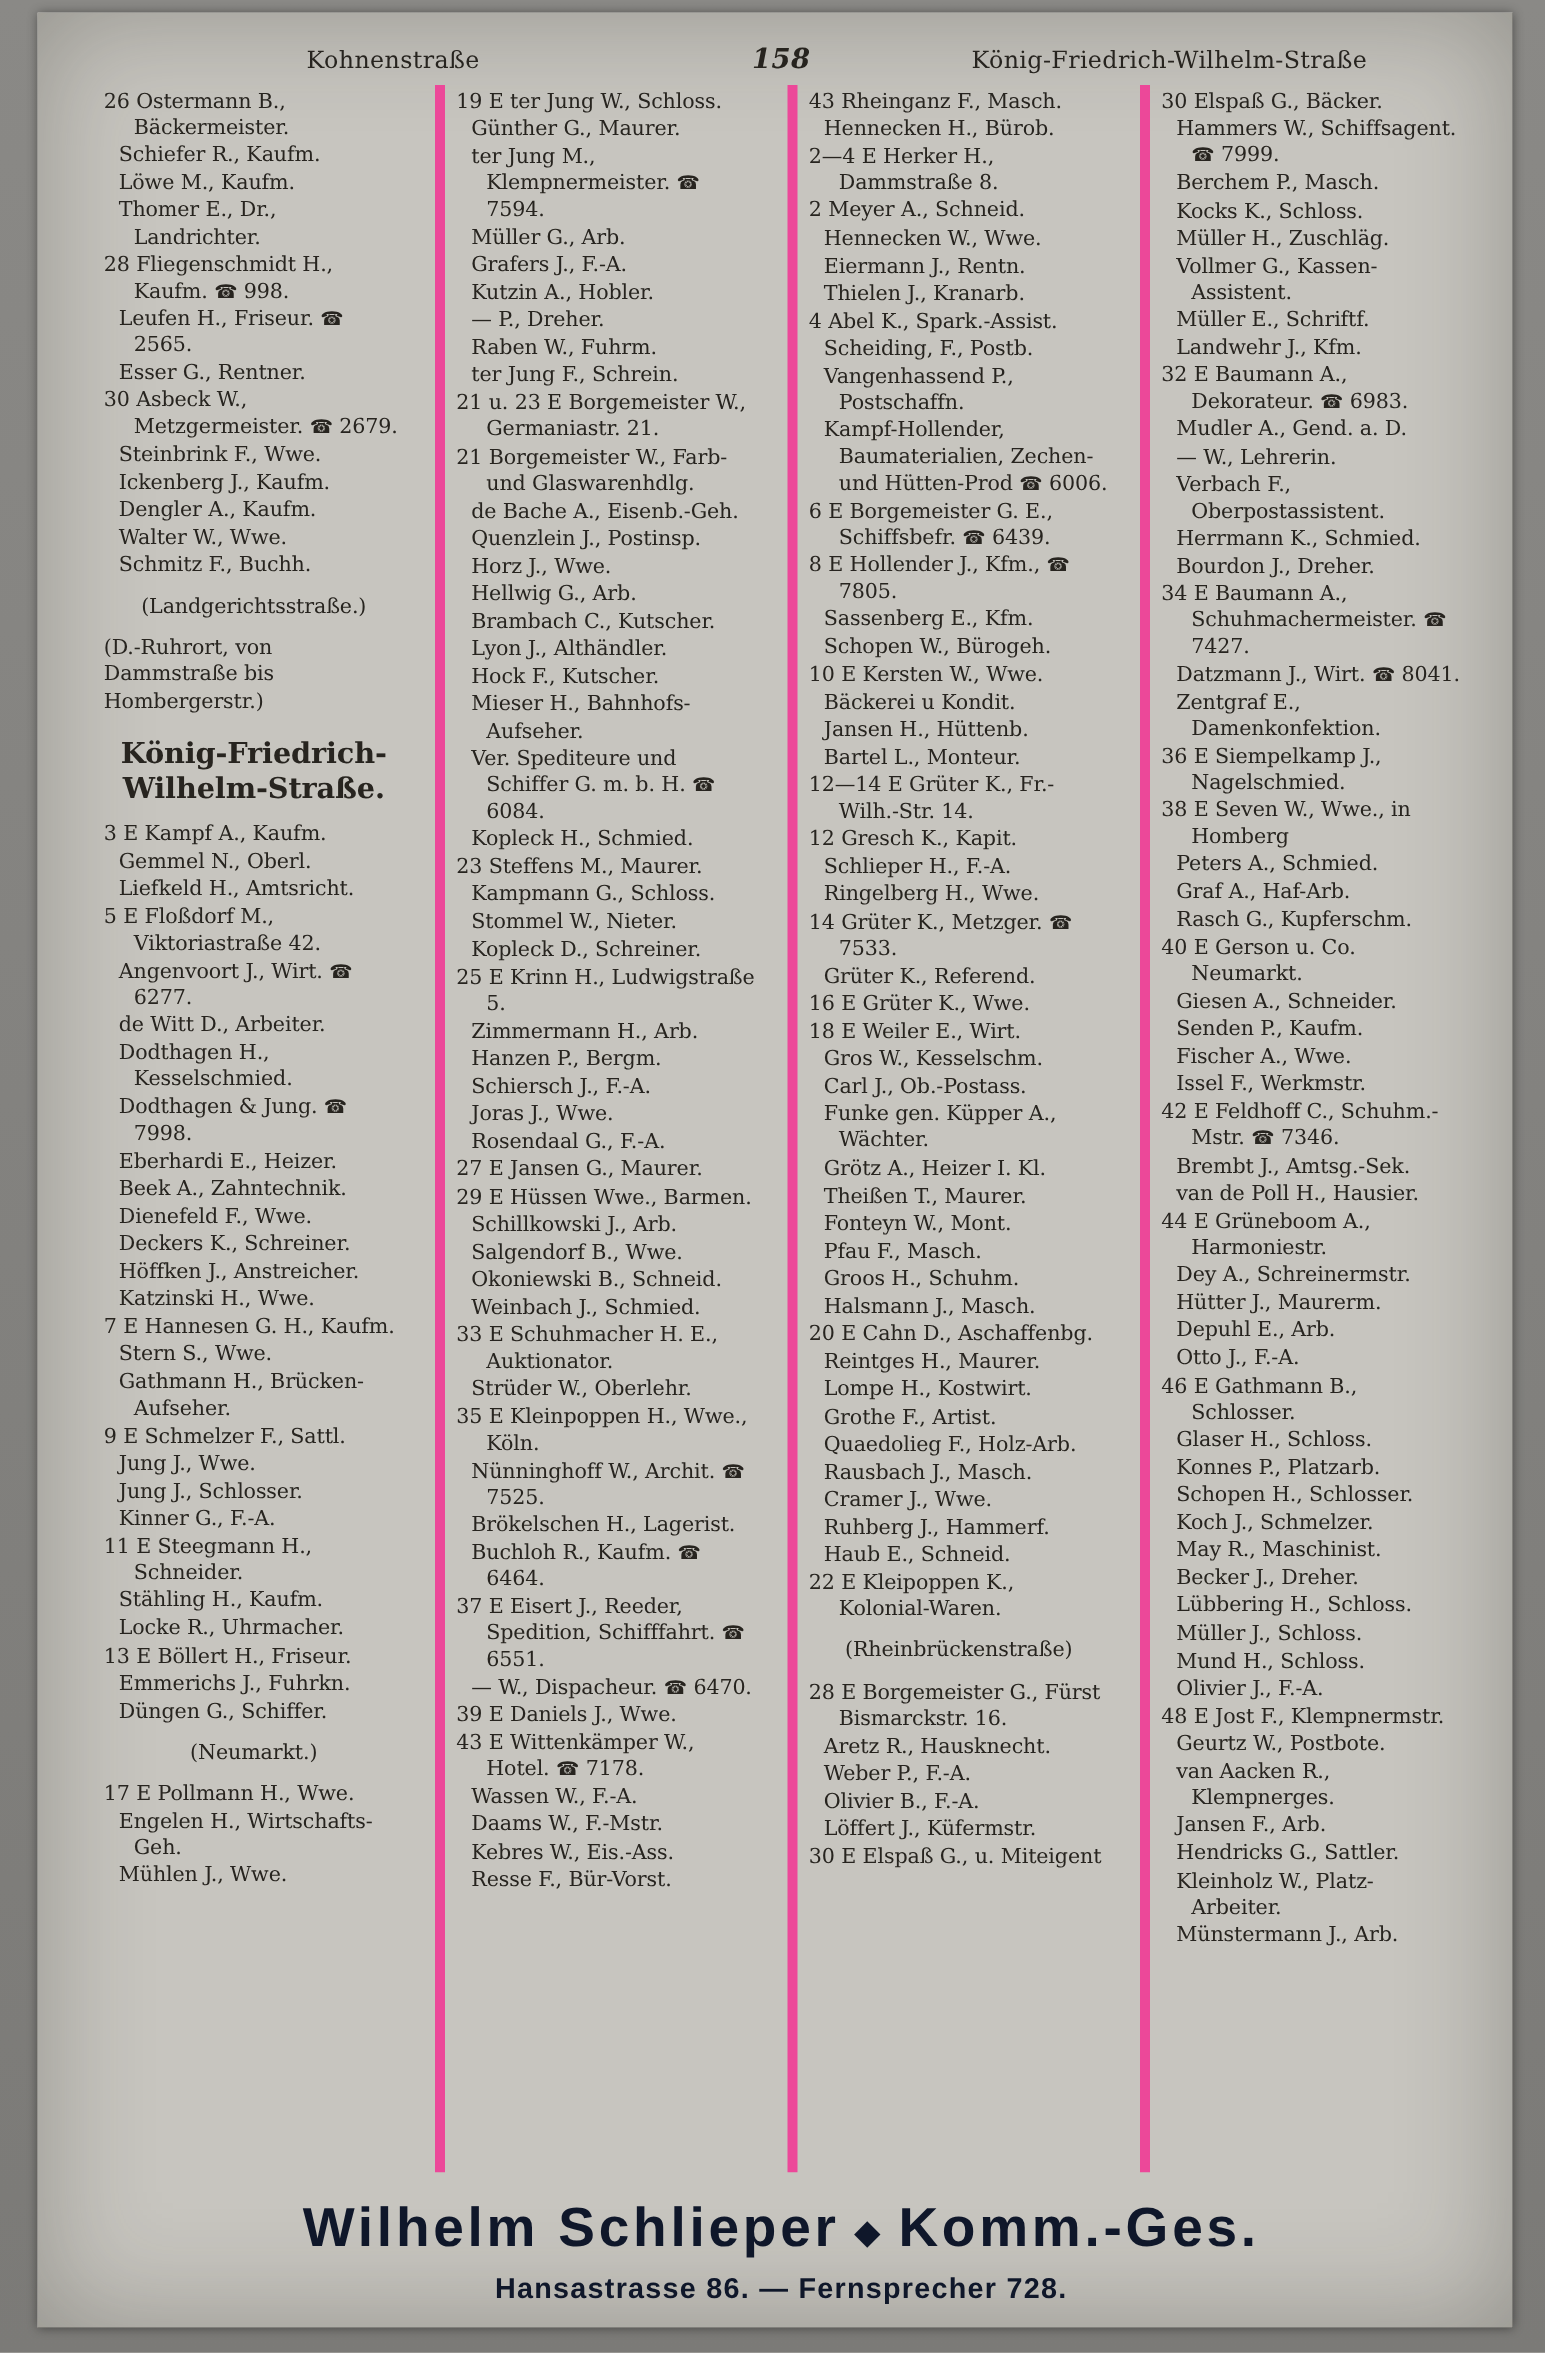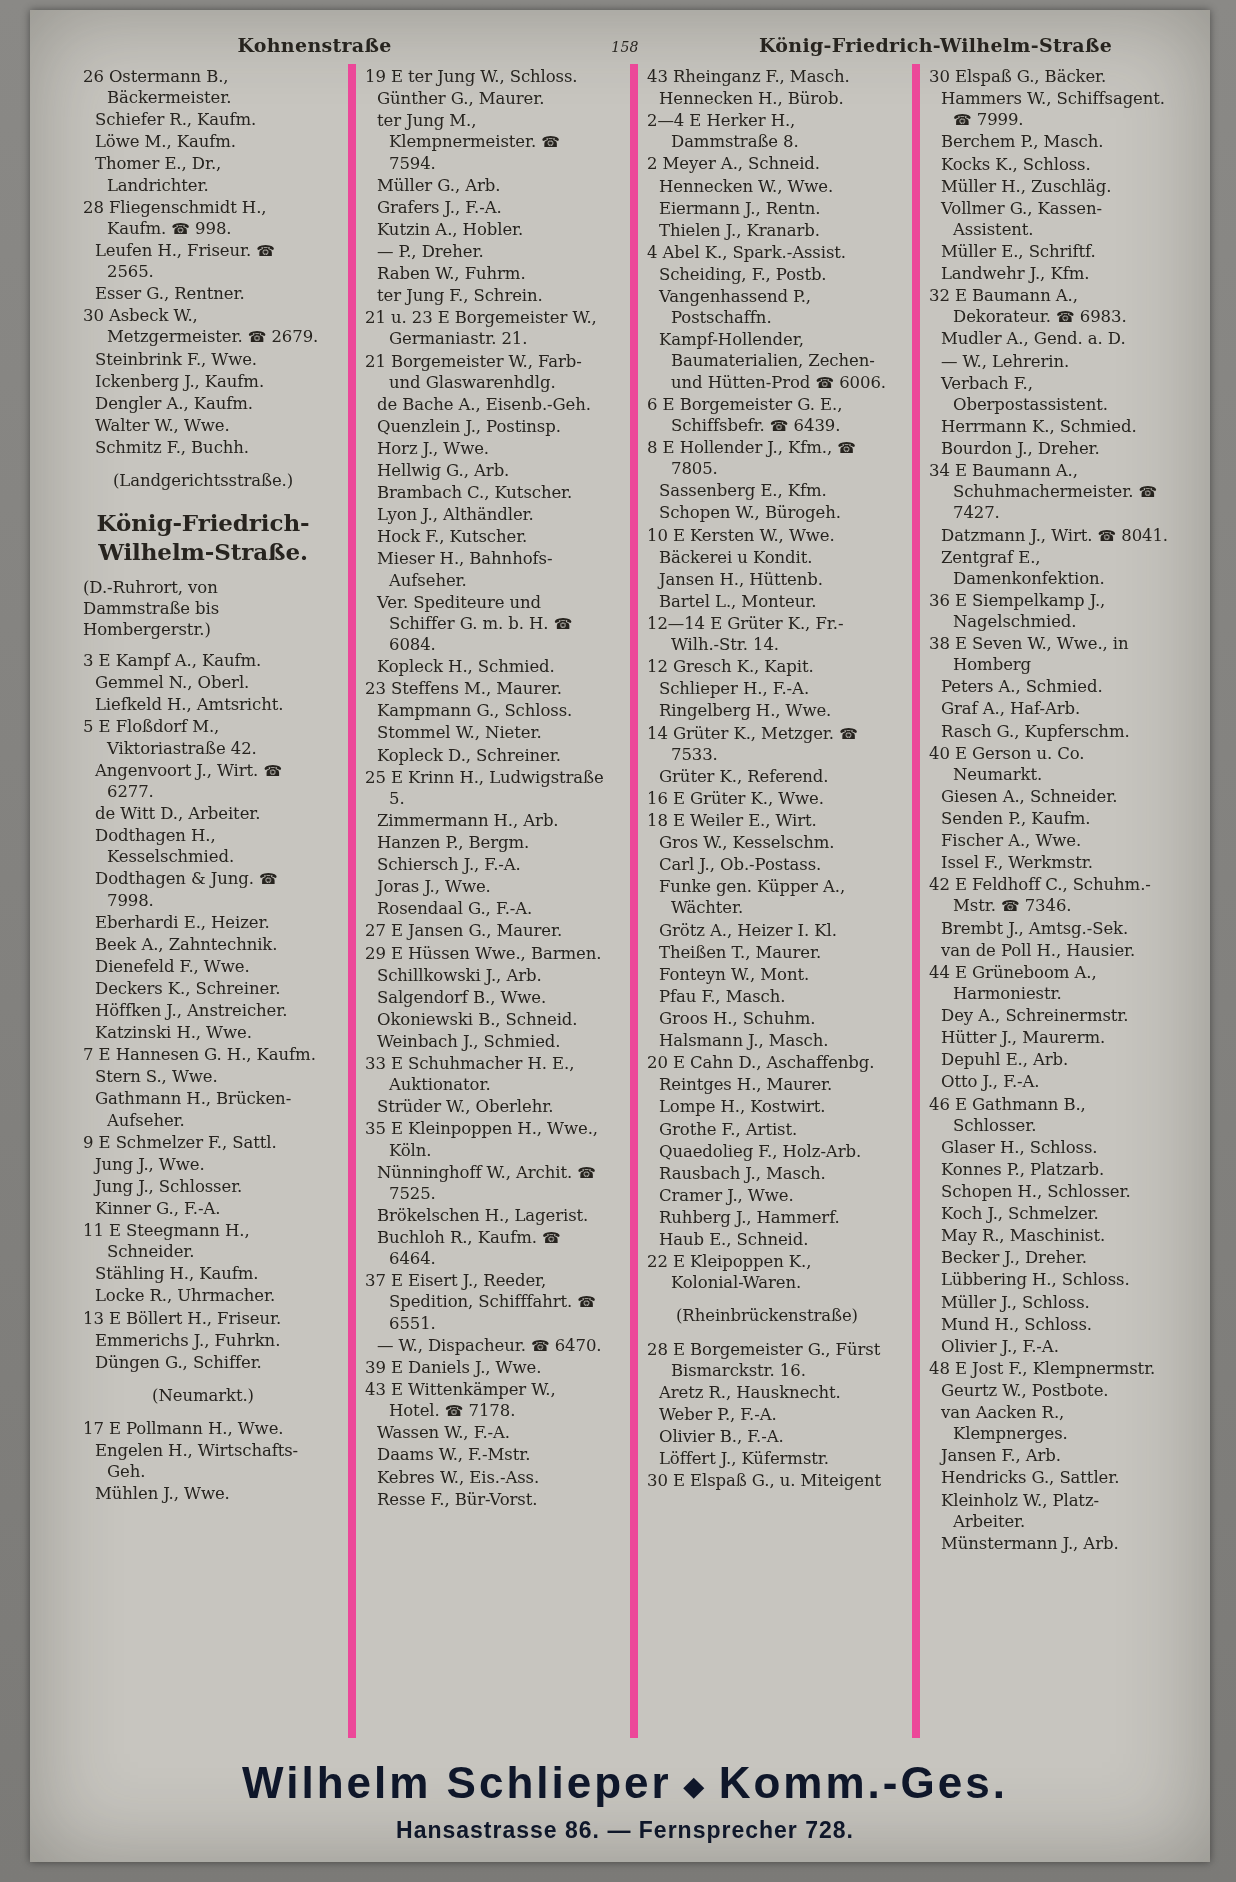--- a/index.html
+++ b/index.html
@@ -24,22 +24,22 @@
     font-family: "DejaVu Serif", serif;
     display: flex;
     flex-direction: column;
   }
   .page-header {
     display: grid;
     grid-template-columns: 1fr 140px 1fr;
     align-items: baseline;
     margin-bottom: 8px;
   }
-  .ht { text-align: center; font-size: 19px; font-weight: bold; letter-spacing: .3px; }
-  .ht.num { font-size: 14px; font-weight: normal; font-style: italic; }
+  .ht { text-align: center; font-size: 19px; font-weight: normal; letter-spacing: .3px; }
+  .ht.num { font-size: 22px; font-weight: bold; font-style: italic; }
   .columns {
     display: flex;
     align-items: stretch;
     flex: 1 1 auto;
     overflow: hidden;
     gap: 18px;
   }
   .col {
     flex: 1 1 0;
     padding: 2px 7px 0 9px;
@@ -95,23 +95,23 @@
           <div class="e e-main"><span>28 Fliegenschmidt H., Kaufm.</span> <span class="tel-icon">☎</span><span> 998.</span></div>
           <div class="e e-sub"><span>Leufen H., Friseur.</span> <span class="tel-icon">☎</span><span> 2565.</span></div>
           <div class="e e-sub"><span>Esser G., Rentner.</span></div>
           <div class="e e-main"><span>30 Asbeck W., Metzgermeister.</span> <span class="tel-icon">☎</span><span> 2679.</span></div>
           <div class="e e-sub"><span>Steinbrink F., Wwe.</span></div>
           <div class="e e-sub"><span>Ickenberg J., Kaufm.</span></div>
           <div class="e e-sub"><span>Dengler A., Kaufm.</span></div>
           <div class="e e-sub"><span>Walter W., Wwe.</span></div>
           <div class="e e-sub"><span>Schmitz F., Buchh.</span></div>
           <div class="e e-note"><span>(Landgerichtsstraße.)</span></div>
+          <div class="e e-plain"><span>(D.-Ruhrort, von Dammstraße bis Hombergerstr.)</span></div>
           <div class="e e-heading"><span>König-Friedrich-
 Wilhelm-Straße.</span></div>
-          <div class="e e-plain"><span>(D.-Ruhrort, von Dammstraße bis Hombergerstr.)</span></div>
           <div class="e e-main"><span>3 E Kampf A., Kaufm.</span></div>
           <div class="e e-sub"><span>Gemmel N., Oberl.</span></div>
           <div class="e e-sub"><span>Liefkeld H., Amtsricht.</span></div>
           <div class="e e-main"><span>5 E Floßdorf M., Viktoriastraße 42.</span></div>
           <div class="e e-sub"><span>Angenvoort J., Wirt.</span> <span class="tel-icon">☎</span><span> 6277.</span></div>
           <div class="e e-sub"><span>de Witt D., Arbeiter.</span></div>
           <div class="e e-sub"><span>Dodthagen H., Kesselschmied.</span></div>
           <div class="e e-sub"><span>Dodthagen &amp; Jung.</span> <span class="tel-icon">☎</span><span> 7998.</span></div>
           <div class="e e-sub"><span>Eberhardi E., Heizer.</span></div>
           <div class="e e-sub"><span>Beek A., Zahntechnik.</span></div>

